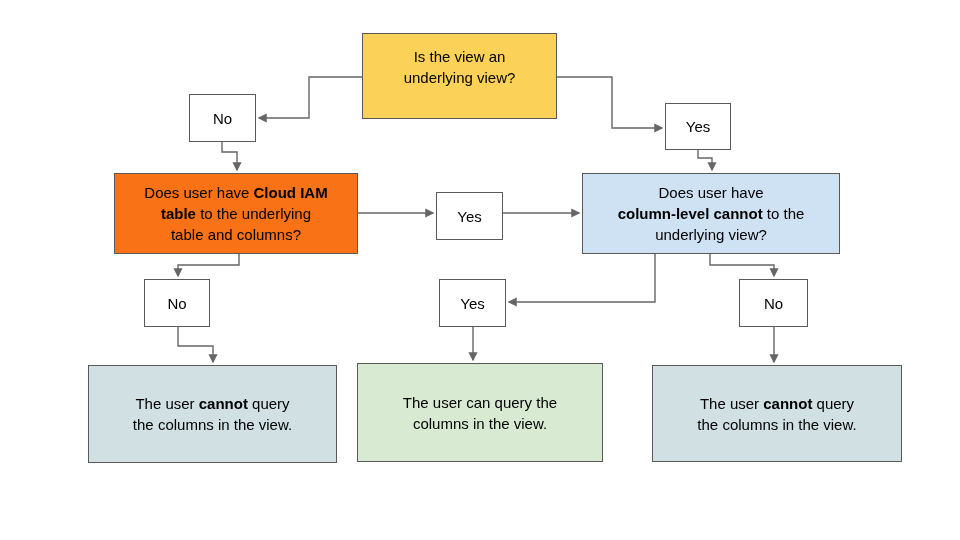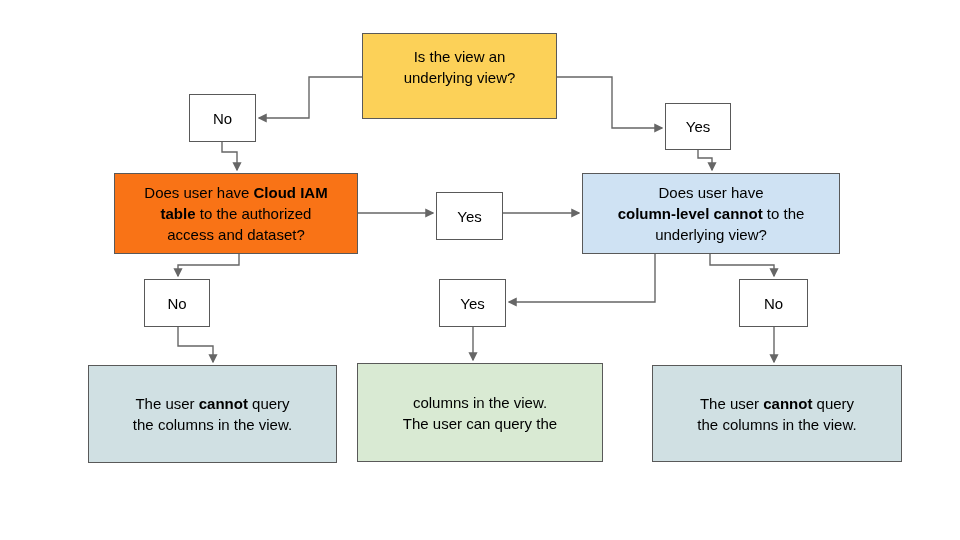--- a/index.html
+++ b/index.html
@@ -65,22 +65,22 @@
       <div class="line"><span>underlying view?</span></div>
     </div>
     <div class="node node-no1" style="left: 189px; top: 94px; width: 67px; height: 48px; background: rgb(255, 255, 255); border-color: rgb(89, 89, 89);">
       <div class="line"><span>No</span></div>
     </div>
     <div class="node node-yes1" style="left: 665px; top: 103px; width: 66px; height: 47px; background: rgb(255, 255, 255); border-color: rgb(89, 89, 89);">
       <div class="line"><span>Yes</span></div>
     </div>
     <div class="node node-q_cloud_iam" style="left: 114px; top: 173px; width: 244px; height: 81px; background: #f97316; border-color: rgb(89, 89, 89);">
       <div class="line"><span>Does user have </span><span class="b">Cloud IAM</span></div>
-      <div class="line"><span class="b">table</span><span> to the authorized</span></div>
-      <div class="line"><span>access and dataset?</span></div>
+      <div class="line"><span class="b">table</span><span> to the underlying</span></div>
+      <div class="line"><span>table and columns?</span></div>
     </div>
     <div class="node node-yes2" style="left: 436px; top: 192px; width: 67px; height: 48px; background: rgb(255, 255, 255); border-color: rgb(89, 89, 89);">
       <div class="line"><span>Yes</span></div>
     </div>
     <div class="node node-q_column_level" style="left: 582px; top: 173px; width: 258px; height: 81px; background: rgb(207, 226, 243); border-color: rgb(89, 89, 89);">
       <div class="line"><span>Does user have</span></div>
       <div class="line"><span class="b">column-level cannot</span><span> to the</span></div>
       <div class="line"><span>underlying view?</span></div>
     </div>
     <div class="node node-no2" style="left: 144px; top: 279px; width: 66px; height: 48px; background: rgb(255, 255, 255); border-color: rgb(89, 89, 89);">
@@ -90,20 +90,20 @@
       <div class="line"><span>Yes</span></div>
     </div>
     <div class="node node-no3" style="left: 739px; top: 279px; width: 69px; height: 48px; background: rgb(255, 255, 255); border-color: rgb(89, 89, 89);">
       <div class="line"><span>No</span></div>
     </div>
     <div class="node node-outcome_cannot_left" style="left: 88px; top: 365px; width: 249px; height: 98px; background: rgb(208, 224, 227); border-color: rgb(89, 89, 89);">
       <div class="line"><span>The user </span><span class="b">cannot</span><span> query</span></div>
       <div class="line"><span>the columns in the view.</span></div>
     </div>
     <div class="node node-outcome_can" style="left: 357px; top: 363px; width: 246px; height: 99px; background: rgb(217, 234, 211); border-color: rgb(89, 89, 89);">
+      <div class="line"><span>The user can query the</span></div>
       <div class="line"><span>columns in the view.</span></div>
-      <div class="line"><span>The user can query the</span></div>
     </div>
     <div class="node node-outcome_cannot_right" style="left: 652px; top: 365px; width: 250px; height: 97px; background: rgb(208, 224, 227); border-color: rgb(89, 89, 89);">
       <div class="line"><span>The user </span><span class="b">cannot</span><span> query</span></div>
       <div class="line"><span>the columns in the view.</span></div>
     </div>
   </div>
 
 </body></html>

